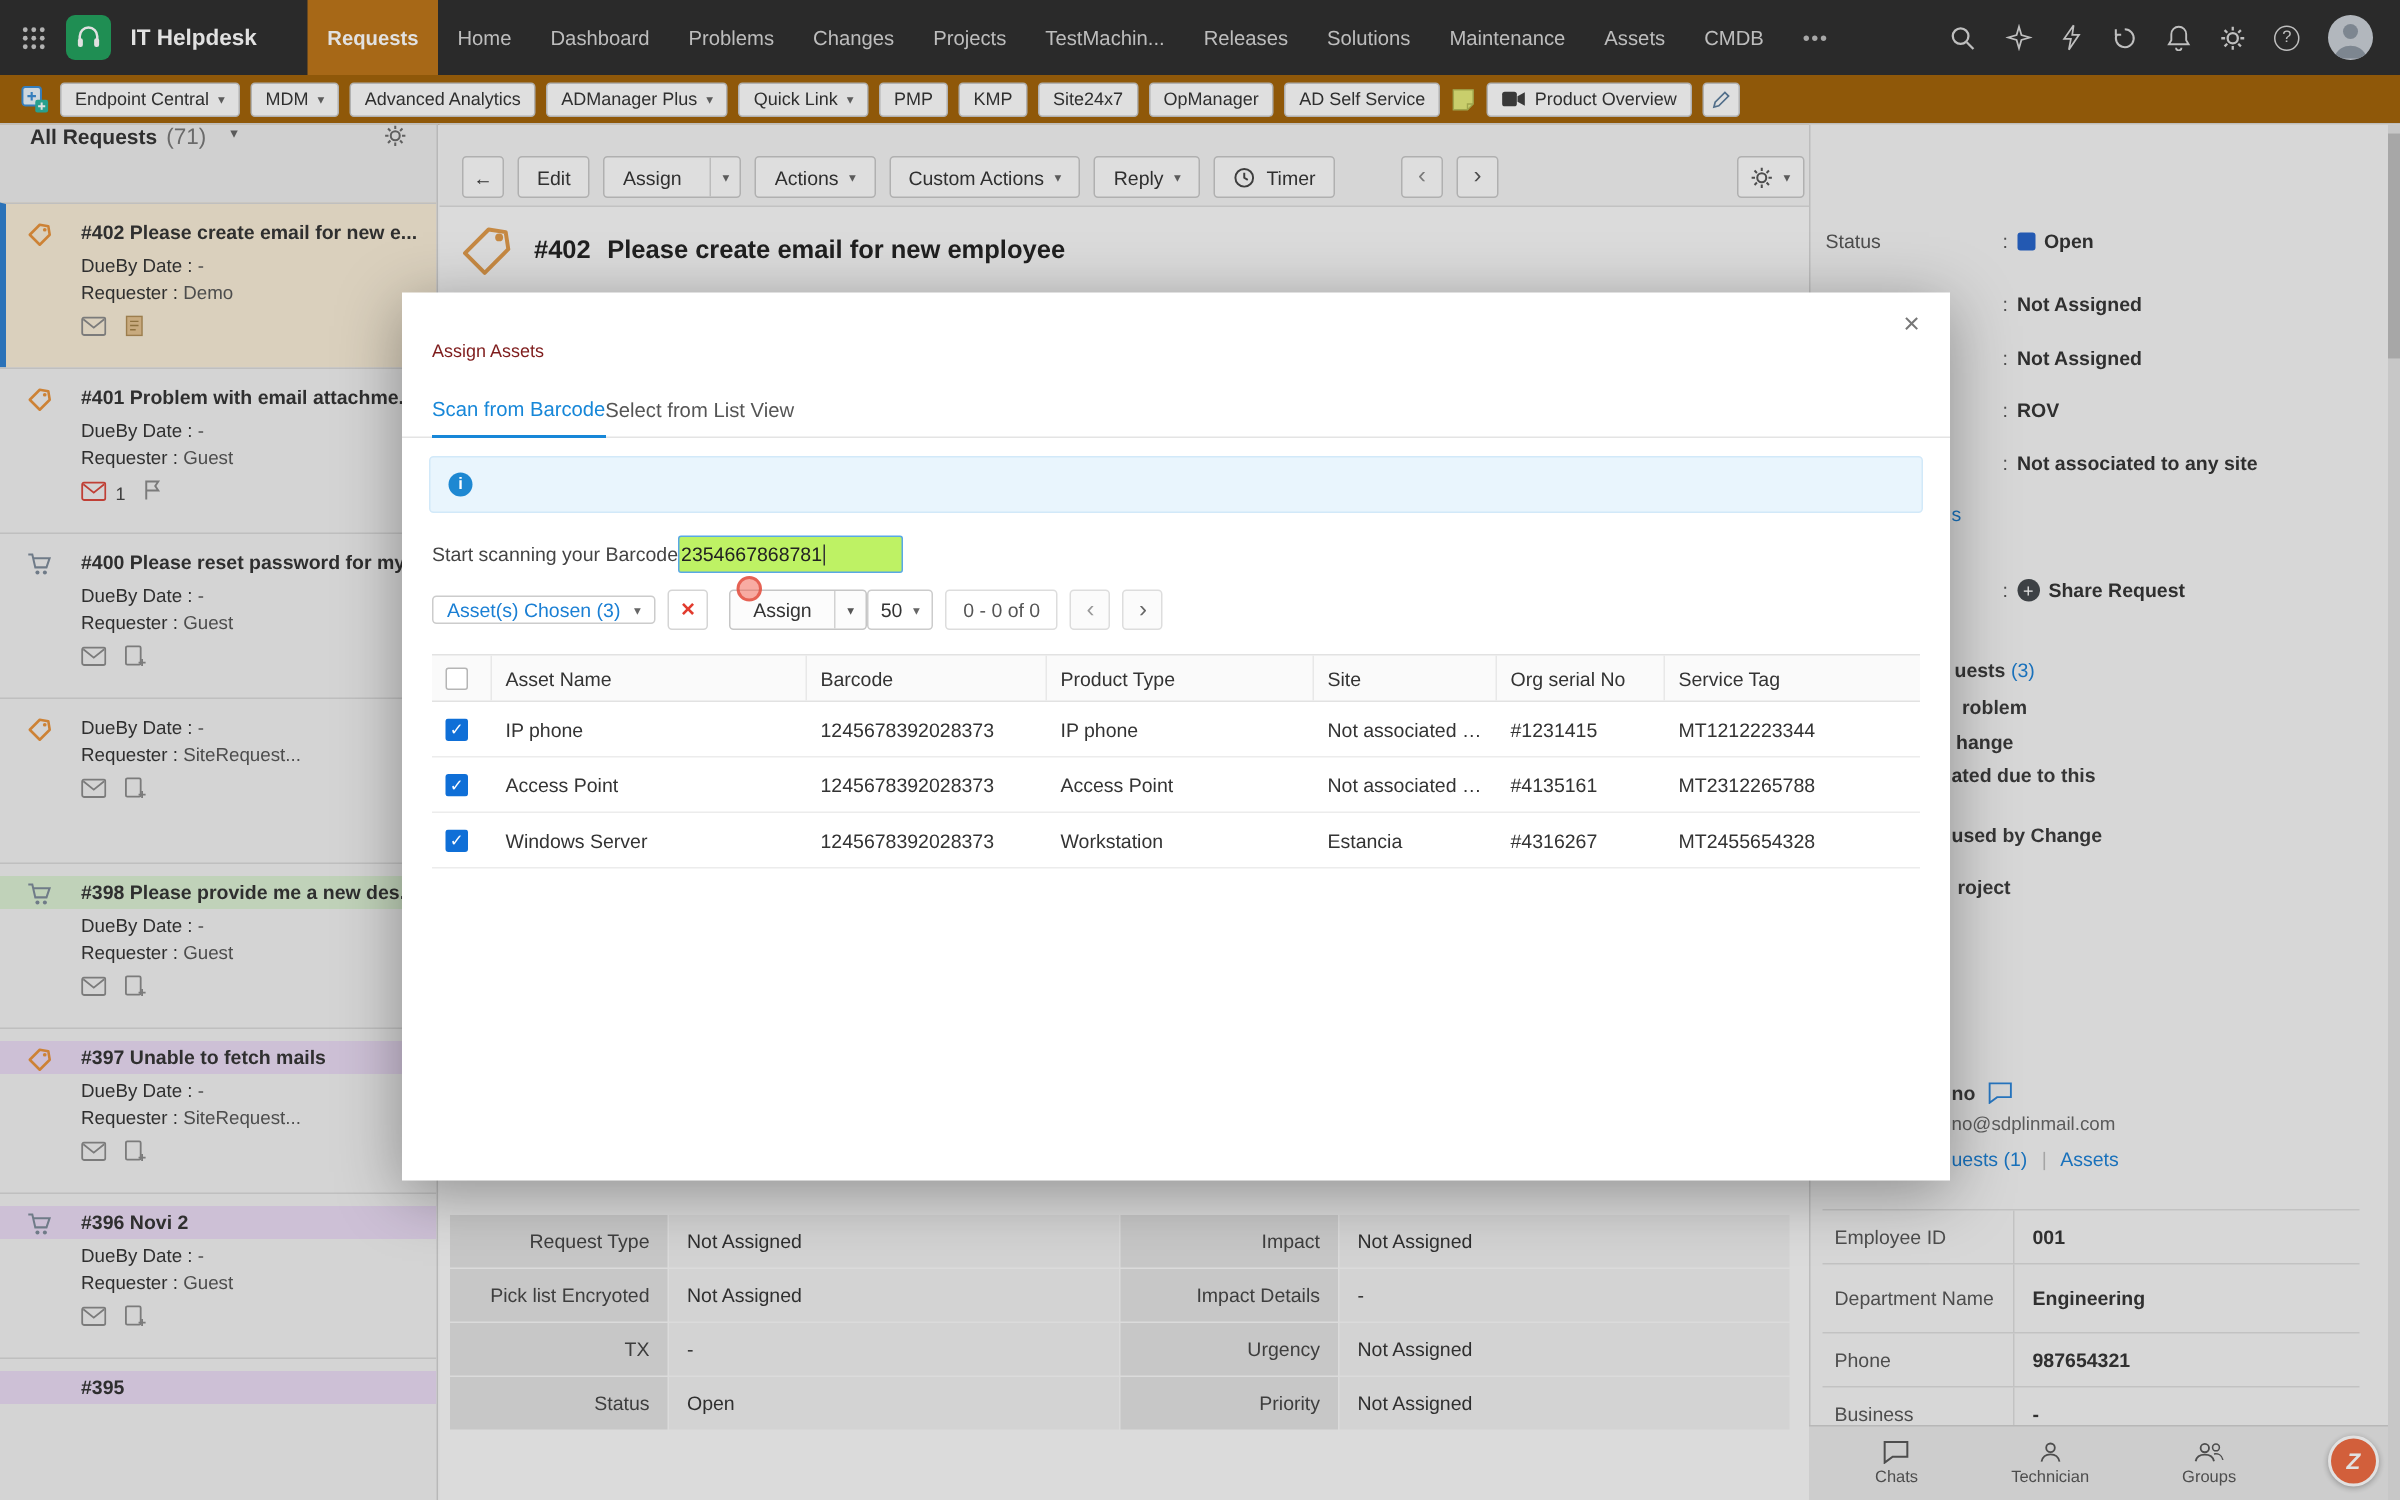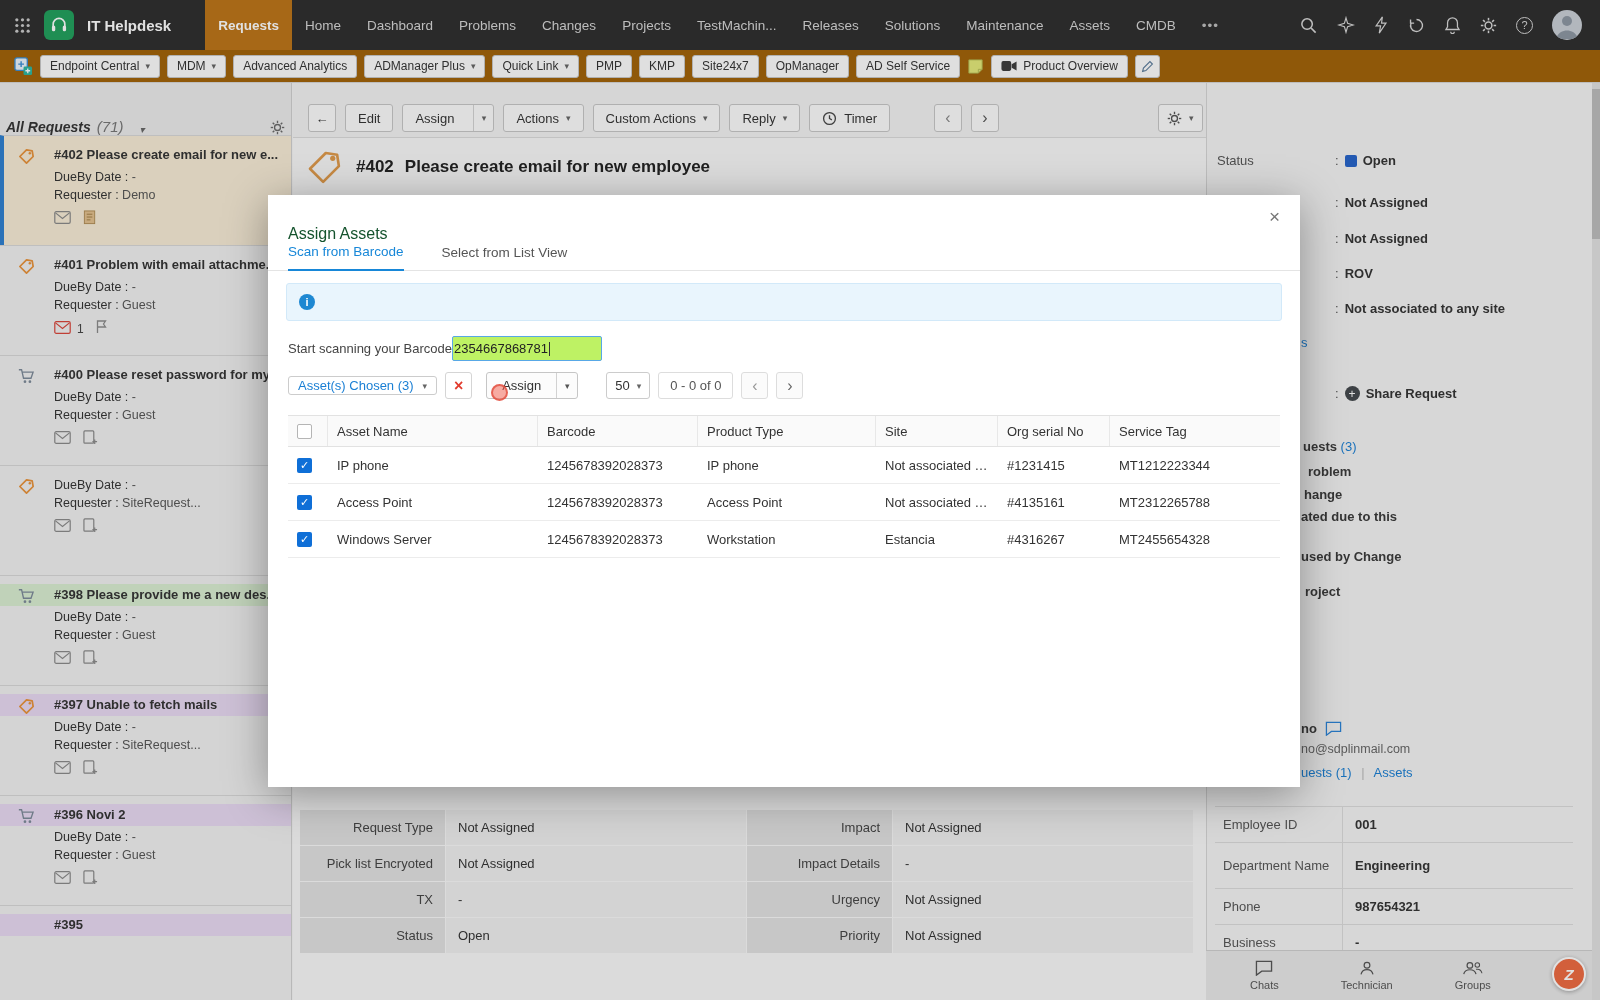--- a/index.html
+++ b/index.html
@@ -24,21 +24,21 @@
 
   
   .quickbar { position:absolute; top:50px; left:0; right:0; height:33px; background:#a16207; border-bottom:1px solid #d6d6d6; display:flex; align-items:center; gap:7px; padding-left:14px; z-index:1; }
   .q-ico { display:flex; align-items:center; }
   .qbtn { background:#fdfdfd; border:1px solid #c8c8c8; border-radius:3px; height:23px; display:inline-flex; align-items:center; padding:0 9px; font-size:12px; color:#333; gap:6px; white-space:nowrap; }
   .qbtn.sq { padding:0 5px; }
   .caret { font-size:9px; color:#666; }
 
   
   .sidebar { position:absolute; top:83px; left:0; width:292px; bottom:0; background:#ececec; border-right:1px solid #d0d0d0; z-index:1; overflow:hidden; }
-  .sb-header { height:52px; display:flex; align-items:flex-end; padding:0 6px; gap:6px;font-style:italic; }
+  .sb-header { height:52px; display:flex; align-items:flex-start; padding:0 20px; gap:6px; }
   .sb-title { font-size:14px; font-weight:bold; color:#333; }
   .sb-count { font-size:15px; color:#777; }
   .sb-caret { color:#666; margin-left:10px; font-size:10px; }
   .sb-gear { margin-left:auto; color:#6a6a6a; display:flex; }
   .req-card { position:relative; border-top:1px solid #d8d8d8; height:110px; padding:8px 12px 0 54px; background:#f1f1f1; }
   .req-card.selected { background:#f7ecd6; border-left:4px solid #2f80d0; padding-left:50px; }
   .card-icon { position:absolute; left:17px; top:11px; }
   .req-card.selected .card-icon { left:13px; }
   .req-title { font-size:13px; font-weight:bold; color:#333; white-space:nowrap; overflow:hidden; line-height:22px; height:22px; }
   .req-title.band { margin:0 -12px 0 -54px; padding-left:54px; }
@@ -94,39 +94,39 @@
 
   .page-scroll { position:absolute; right:0; top:83px; width:8px; bottom:0; background:#e2e2e2; z-index:1; }
   .page-scroll .thumb { position:absolute; top:6px; width:8px; height:150px; background:#bdbdbd; }
 
   
   .dim { position:absolute; inset:0; background:rgba(25,25,25,0.13); z-index:10; }
 
   
   .modal { position:absolute; left:268px; top:195px; width:1032px; height:592px; background:#fff; z-index:20; box-shadow:0 8px 40px rgba(0,0,0,0.35); }
   .m-head { height:42px; display:flex; align-items:center; padding:0 20px; }
-  .m-title { font-size:16px; color:#14532d;margin-top:36px; }
+  .m-title { font-size:12px; color:#7f1d1d;margin-top:36px; }
   .m-close { margin-left:auto; font-size:19px; color:#777; line-height:1; }
-  .m-tabs { display:flex; gap:38px; padding:0 20px; border-bottom:1px solid #e4e4e4; height:34px; align-items:flex-end; }
+  .m-tabs { display:flex; padding:0 20px; border-bottom:1px solid #e4e4e4; height:34px; align-items:flex-end;margin-top:21px; }
   .m-tab { font-size:13.5px; color:#555; padding-bottom:10px; }
   .m-tab.active { color:#1787d8; border-bottom:2px solid #1787d8; margin-bottom:-1px; }
   .m-info { margin:12px 18px 0; background:#e9f5fd; border:1px solid #d2e9f9; border-radius:3px; height:38px; display:flex; align-items:center; padding:0 12px; gap:11px; }
   .info-icon { width:16px; height:16px; border-radius:50%; background:#1e88d2; color:#fff; font-size:11px; font-weight:bold; display:flex; align-items:center; justify-content:center; flex:none; }
   .m-info-text { color:#333; font-size:13.5px; }
   .m-scanrow { margin:15px 20px 0; display:flex; align-items:center; }
   .scan-label { color:#444; }
   .scan-input { width:150px; height:25px; border:1px solid #58a8e6; border-radius:2px; display:flex; align-items:center; padding:0 1px; color:#222; background:#bef264; }
   .caret-bar { display:inline-block; width:1px; height:14px; background:#333; margin-left:1px; }
   .m-controls { margin:11px 20px 0; display:flex; align-items:center; }
   .chosen { height:19px; border:1px solid #ccc; border-radius:3px; display:inline-flex; align-items:center; gap:9px; padding:0 9px; color:#1a7fd4; }
   .xbtn { width:27px; height:27px; border:1px solid #d5d5d5; border-radius:3px; display:flex; align-items:center; justify-content:center; color:#e23b2e; font-weight:bold; font-size:16px; background:#fff; margin-left:8px; }
   .assign-btn { display:inline-flex; border:1px solid #c6c6c6; border-radius:3px; height:27px; background:#fcfcfc; margin-left:14px; align-items:stretch; }
   .assign-main { padding:0 15px; display:flex; align-items:center; color:#333; }
   .assign-caret { width:21px; border-left:1px solid #d2d2d2; display:flex; align-items:center; justify-content:center; color:#555; font-size:9px; }
-  .pagesize { height:27px; border:1px solid #ccc; border-radius:3px; display:inline-flex; align-items:center; gap:7px; padding:0 8px; color:#333; margin-left:28px; }
+  .pagesize { height:27px; border:1px solid #ccc; border-radius:3px; display:inline-flex; align-items:center; gap:7px; padding:0 8px; color:#333; margin-left:0; }
   .counter { height:27px; border:1px solid #ddd; border-radius:3px; display:inline-flex; align-items:center; padding:0 11px; color:#555; margin-left:8px; }
   .pgbtn { width:27px; height:27px; border:1px solid #ddd; border-radius:3px; display:flex; align-items:center; justify-content:center; color:#999; font-size:16px; background:#fbfbfb; margin-left:8px; }
   .click-dot { position:absolute; left:223px; top:189px; width:17px; height:17px; border-radius:50%; background:rgba(242,103,87,0.55); border:2px solid rgba(224,73,57,0.75); z-index:3; }
   .m-table { margin:16px 20px 0; }
   .t-head { display:flex; background:#fafafa; border-top:1px solid #e2e2e2; border-bottom:1px solid #e2e2e2; height:32px; align-items:center; }
   .t-head .cell { border-right:1px solid #e8e8e8; height:100%; display:flex; align-items:center; color:#333; }
   .t-head .cell:last-child { border-right:none; }
   .t-row { display:flex; align-items:center; height:37px; border-bottom:1px solid #ececec; color:#333; }
   .cell { padding:0 9px; white-space:nowrap; overflow:hidden; text-overflow:ellipsis; }
   .c0 { width:40px; flex:none; display:flex; align-items:center; justify-content:flex-start; }

